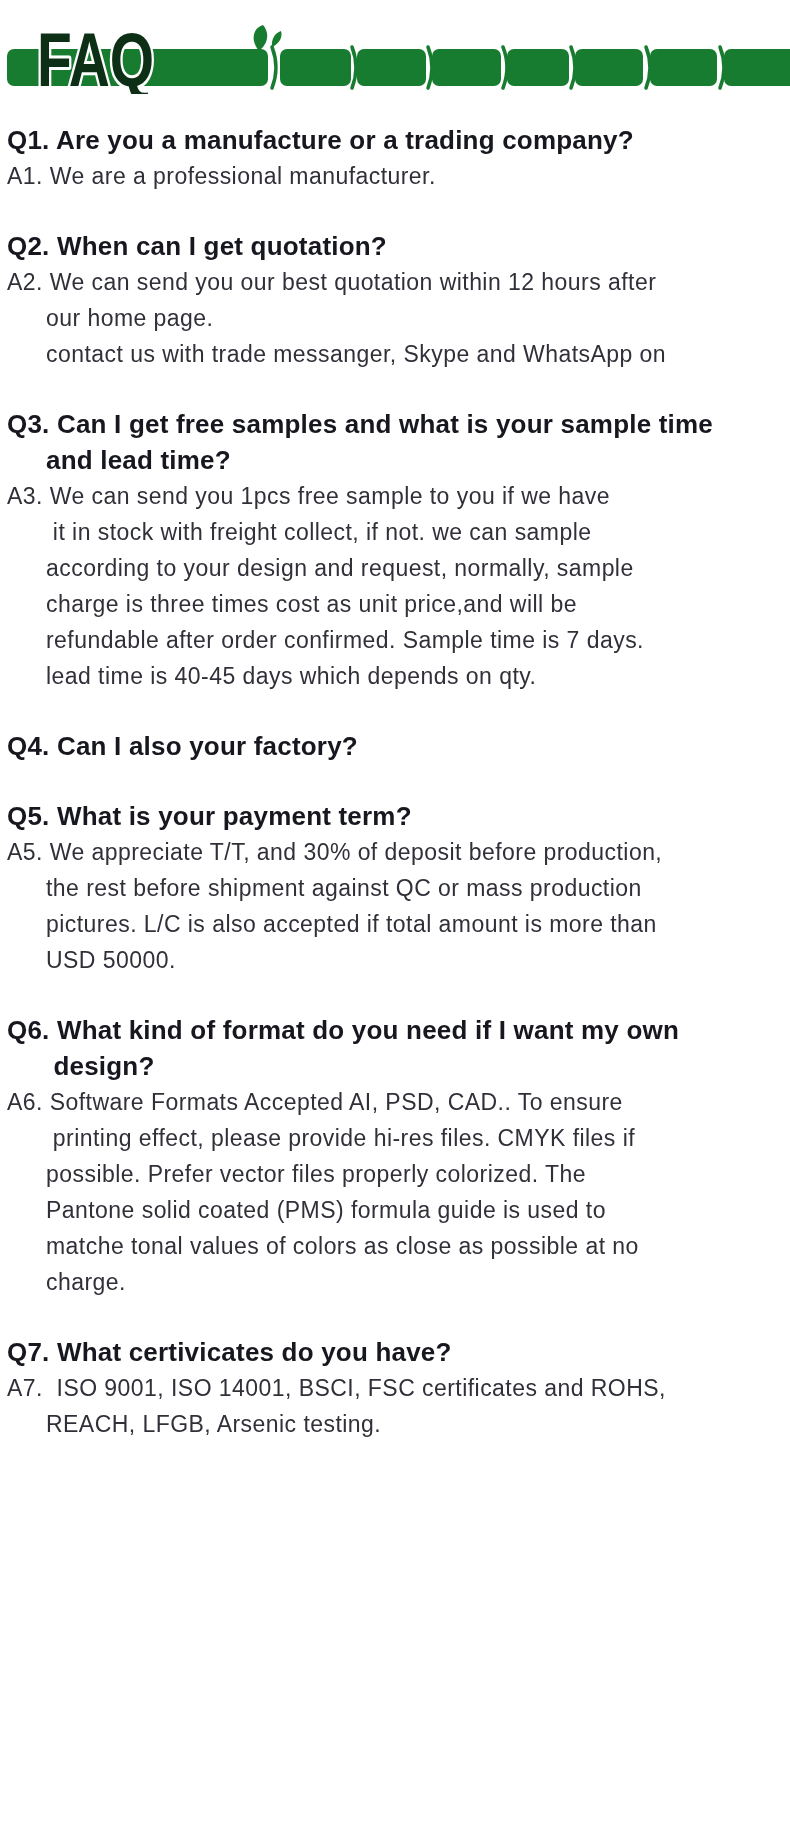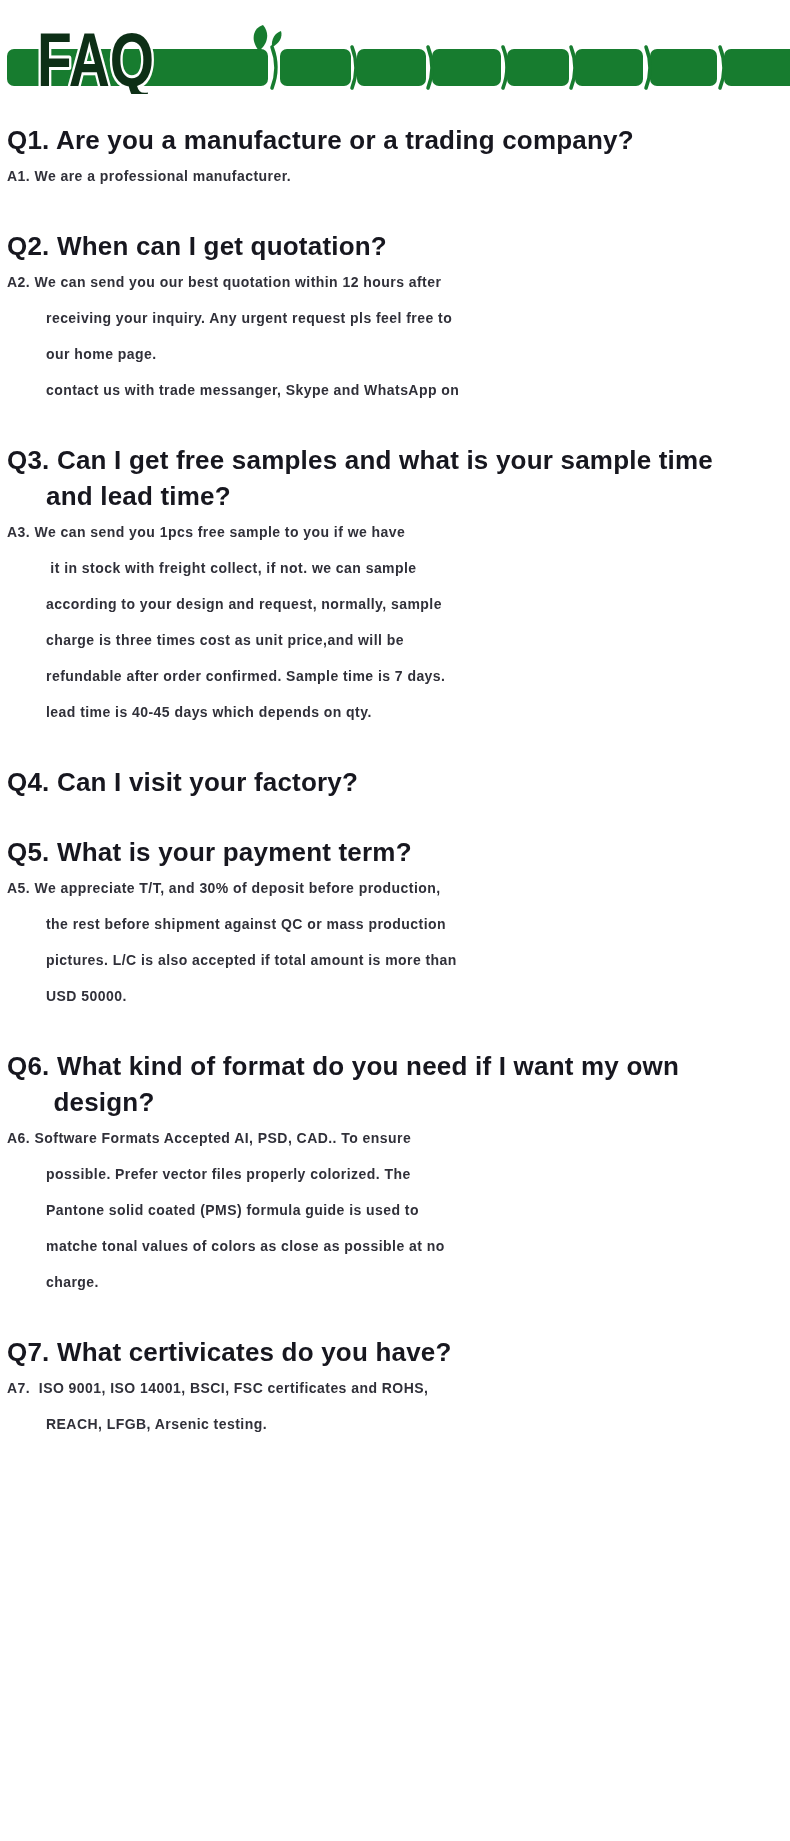--- a/index.html
+++ b/index.html
@@ -33,23 +33,23 @@
     margin: 0 0 34px 0;
   }
   .q-block {
     font-size: 26px;
     line-height: 36px;
     font-weight: bold;
     color: #17171f;
     letter-spacing: 0.2px;
   }
   .a-block {
-    font-size: 14px;
+    font-size: 23px;
     line-height: 36px;
-    font-weight: bold;
+    font-weight: normal;
     color: #303039;
     letter-spacing: 0.45px;
   }
   .line {
     white-space: pre;
   }
   .q-block .line:not(:first-child),
   .a-block .line:not(:first-child) {
     padding-left: 39px;
   }
@@ -100,62 +100,62 @@
         <div class="a-block">
           <div class="line">A1. We are a professional manufacturer.</div>
         </div>
       </div>
       <div class="faq-item">
         <div class="q-block">
           <div class="line">Q2. When can I get quotation?</div>
         </div>
         <div class="a-block">
           <div class="line">A2. We can send you our best quotation within 12 hours after</div>
-          <div class="line">receiving your inquiry. Any urgent request pls feel free to</div>
           <div class="line">our home page.</div>
           <div class="line">contact us with trade messanger, Skype and WhatsApp on</div>
         </div>
       </div>
       <div class="faq-item">
         <div class="q-block">
           <div class="line">Q3. Can I get free samples and what is your sample time</div>
           <div class="line">and lead time?</div>
         </div>
         <div class="a-block">
           <div class="line">A3. We can send you 1pcs free sample to you if we have</div>
           <div class="line"> it in stock with freight collect, if not. we can sample</div>
           <div class="line">according to your design and request, normally, sample</div>
           <div class="line">charge is three times cost as unit price,and will be</div>
           <div class="line">refundable after order confirmed. Sample time is 7 days.</div>
           <div class="line">lead time is 40-45 days which depends on qty.</div>
         </div>
       </div>
       <div class="faq-item">
         <div class="q-block">
-          <div class="line">Q4. Can I visit your factory?</div>
+          <div class="line">Q4. Can I also your factory?</div>
         </div>
       </div>
       <div class="faq-item">
         <div class="q-block">
           <div class="line">Q5. What is your payment term?</div>
         </div>
         <div class="a-block">
           <div class="line">A5. We appreciate T/T, and 30% of deposit before production,</div>
           <div class="line">the rest before shipment against QC or mass production</div>
           <div class="line">pictures. L/C is also accepted if total amount is more than</div>
           <div class="line">USD 50000.</div>
         </div>
       </div>
       <div class="faq-item">
         <div class="q-block">
           <div class="line">Q6. What kind of format do you need if I want my own</div>
           <div class="line"> design?</div>
         </div>
         <div class="a-block">
           <div class="line">A6. Software Formats Accepted AI, PSD, CAD.. To ensure</div>
+          <div class="line"> printing effect, please provide hi-res files. CMYK files if</div>
           <div class="line">possible. Prefer vector files properly colorized. The</div>
           <div class="line">Pantone solid coated (PMS) formula guide is used to</div>
           <div class="line">matche tonal values of colors as close as possible at no</div>
           <div class="line">charge.</div>
         </div>
       </div>
       <div class="faq-item">
         <div class="q-block">
           <div class="line">Q7. What certivicates do you have?</div>
         </div>

